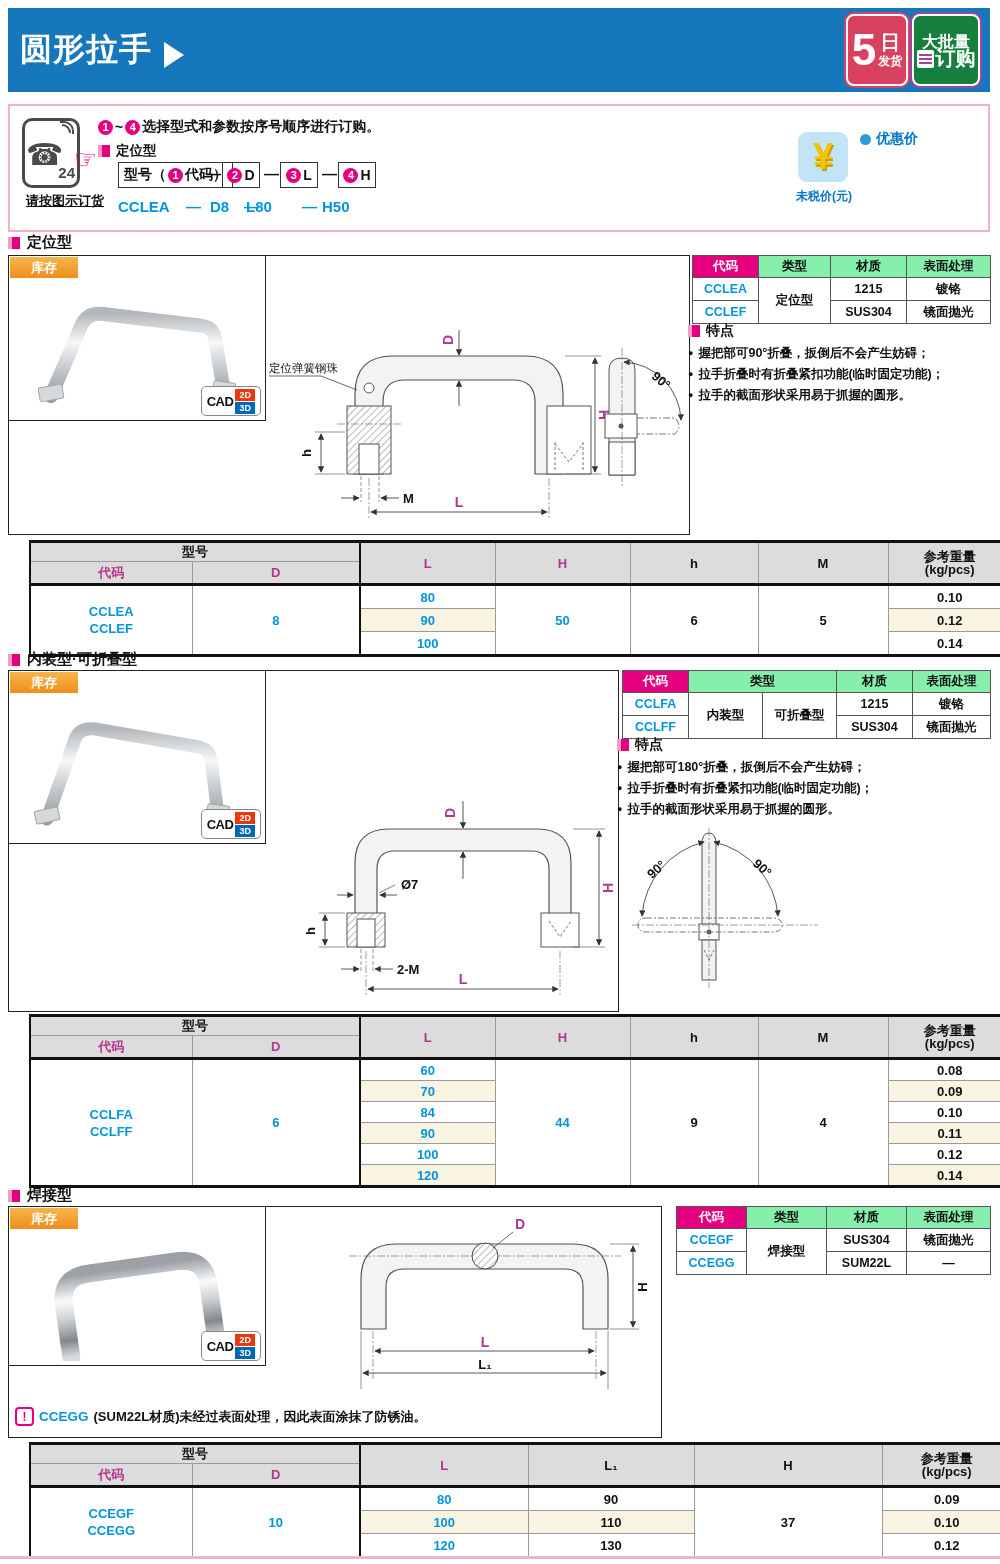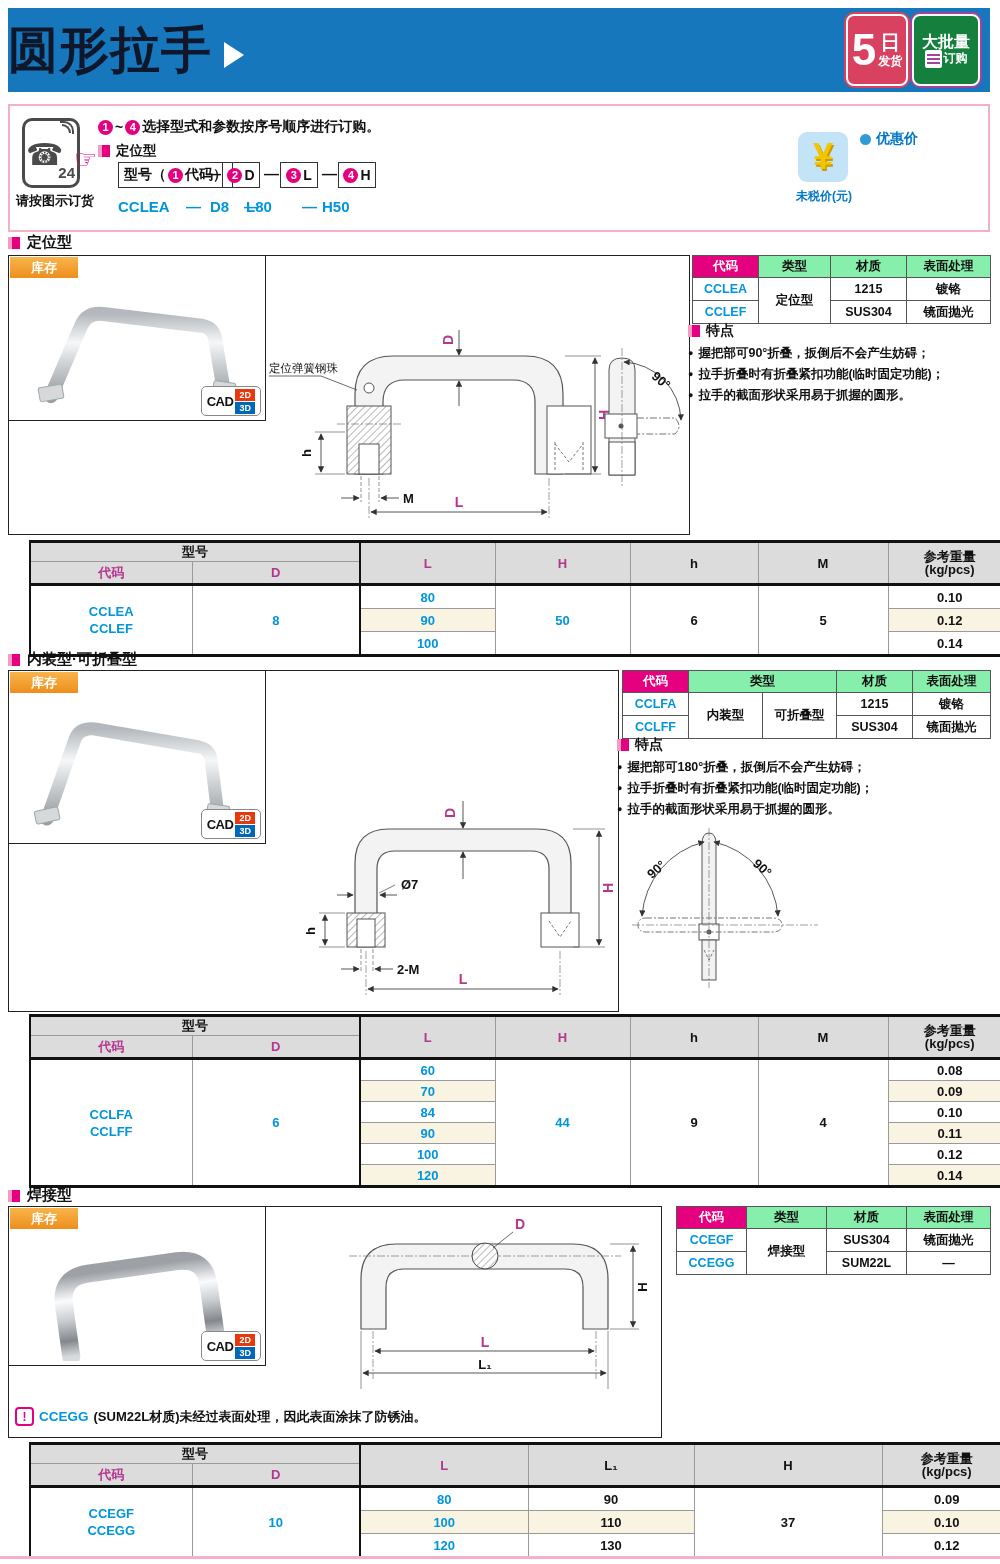--- a/index.html
+++ b/index.html
@@ -3,49 +3,49 @@
 <meta charset="utf-8">
 <style>
   html,body{margin:0;padding:0;background:#fff;}
   #page{position:relative;width:1000px;height:1564px;background:#fff;
         font-family:"Liberation Sans","DejaVu Sans",sans-serif;color:#111;overflow:hidden;}
   .abs{position:absolute;}
 
   
   .banner{position:absolute;left:8px;top:8px;width:982px;height:84px;background:#1777bd;
           display:flex;align-items:center;}
-  .btitle{color:#0f172a;font-size:50px;font-weight:bold;margin-left:0;letter-spacing:1px;}
+  .btitle{color:#ffffff;font-size:32px;font-weight:bold;margin-left:12px;letter-spacing:1px;}
   .barrow{width:0;height:0;border-left:20px solid #fff;border-top:13px solid transparent;
           border-bottom:13px solid transparent;margin:10px 12px 0 12px;}
   .bsub1{color:#fff;font-size:28px;font-weight:bold;line-height:30px;}
   .bsub2{color:#fff;font-size:19px;font-weight:bold;line-height:22px;}
   .badge{position:absolute;top:6px;height:68px;border:2px solid #fff;border-radius:8px;
          color:#fff;display:flex;align-items:center;justify-content:center;}
   .badge-fast{right:82px;width:58px;background:#d8415f;box-shadow:0 0 0 2px #d8415f;}
   .badge-bulk{right:10px;width:64px;background:#15803d;box-shadow:0 0 0 2px #9f459b;
               flex-direction:column;line-height:17px;text-align:center;}
   .bf-num{font-size:44px;font-weight:bold;line-height:44px;}
   .bf-col{display:flex;flex-direction:column;align-items:center;margin-left:2px;}
   .bf-unit{font-size:20px;font-weight:bold;line-height:22px;}
   .bf-small{font-size:12px;font-weight:bold;}
   .bb1{font-size:16px;font-weight:bold;}
-  .bb2{display:flex;align-items:center;gap:2px;font-size:12px;font-weight:bold;}
+  .bb2{display:flex;align-items:center;gap:2px;font-size:20px;font-weight:bold;}
   .bb-icon{display:inline-block;width:13px;height:14px;background:
            repeating-linear-gradient(#fff 0 2px,#9f459b 2px 4px);border:2px solid #fff;border-radius:2px;}
 
   
   .order-box{position:absolute;left:8px;top:104px;width:978px;height:124px;border:2px solid #f3b1c3;}
   .phone-box{position:absolute;left:12px;top:12px;width:52px;height:64px;border:3px solid #4a4a4a;
              border-radius:10px;}
   .phone-glyph{position:absolute;left:1px;top:16px;font-size:30px;color:#4a4a4a;}
   .phone-24{position:absolute;right:2px;bottom:4px;font-size:15px;font-weight:bold;color:#4a4a4a;}
   .sig{position:absolute;border:2px solid #4a4a4a;border-left:none;border-bottom:none;border-radius:0 10px 0 0;}
   .sig1{right:6px;top:3px;width:7px;height:7px;}
   .sig2{right:3px;top:0px;width:12px;height:11px;}
-  .phone-label{position:absolute;left:6px;top:86px;font-size:13px;font-weight:bold;width:110px;}
+  .phone-label{position:absolute;left:16px;top:86px;font-size:13px;font-weight:bold;width:110px;text-decoration:underline;}
   .hand{position:absolute;left:64px;top:38px;font-size:26px;color:#e4007f;}
   .pdot{display:inline-flex;width:15px;height:15px;border-radius:50%;background:#e4007f;color:#fff;
         font-size:11px;font-weight:bold;align-items:center;justify-content:center;flex:none;}
   .steps{position:absolute;left:88px;top:12px;display:flex;align-items:center;gap:2px;
          font-size:14px;font-weight:bold;}
   .typerow{position:absolute;left:88px;top:36px;display:flex;align-items:center;gap:6px;
            font-size:13.5px;font-weight:bold;}
   .psq{display:inline-block;width:12px;height:12px;background:linear-gradient(90deg,#f29cc6 0 35%,#e4007f 35%);}
   .modelrow{position:absolute;left:88px;top:56px;height:28px;width:340px;margin-left:20px;}
   .mbox{position:absolute;top:0;height:26px;border:1.5px solid #333;display:inline-flex;

